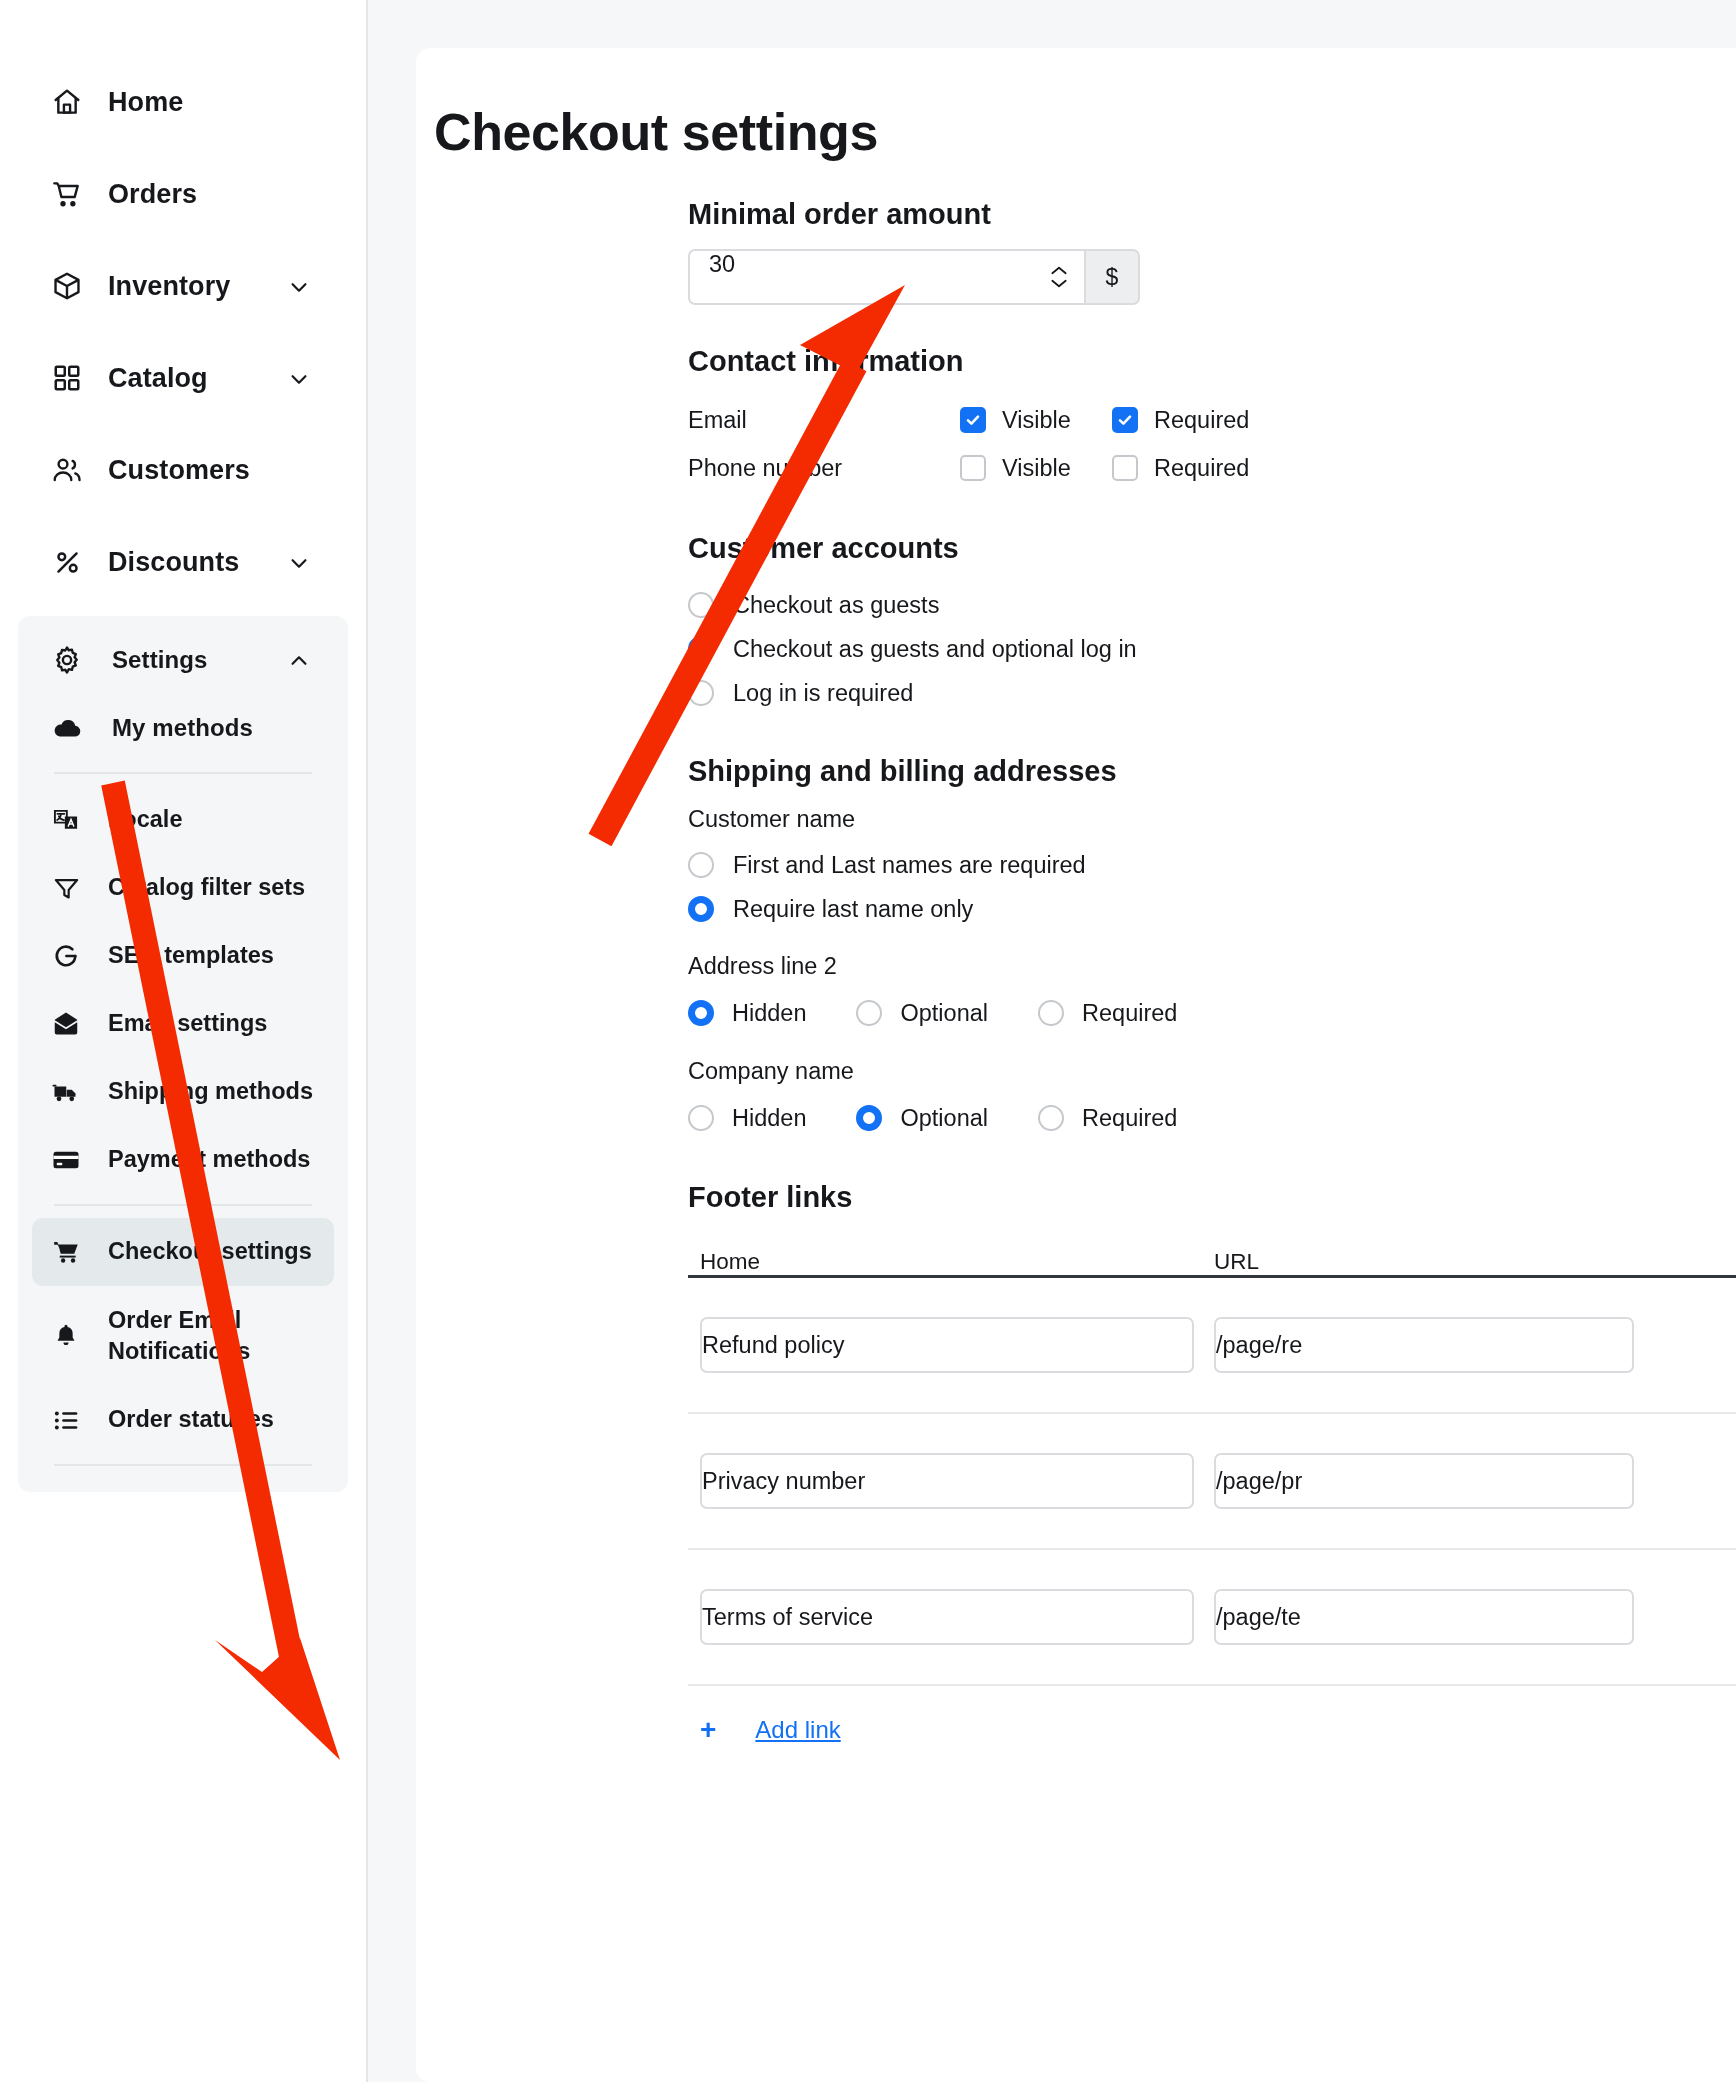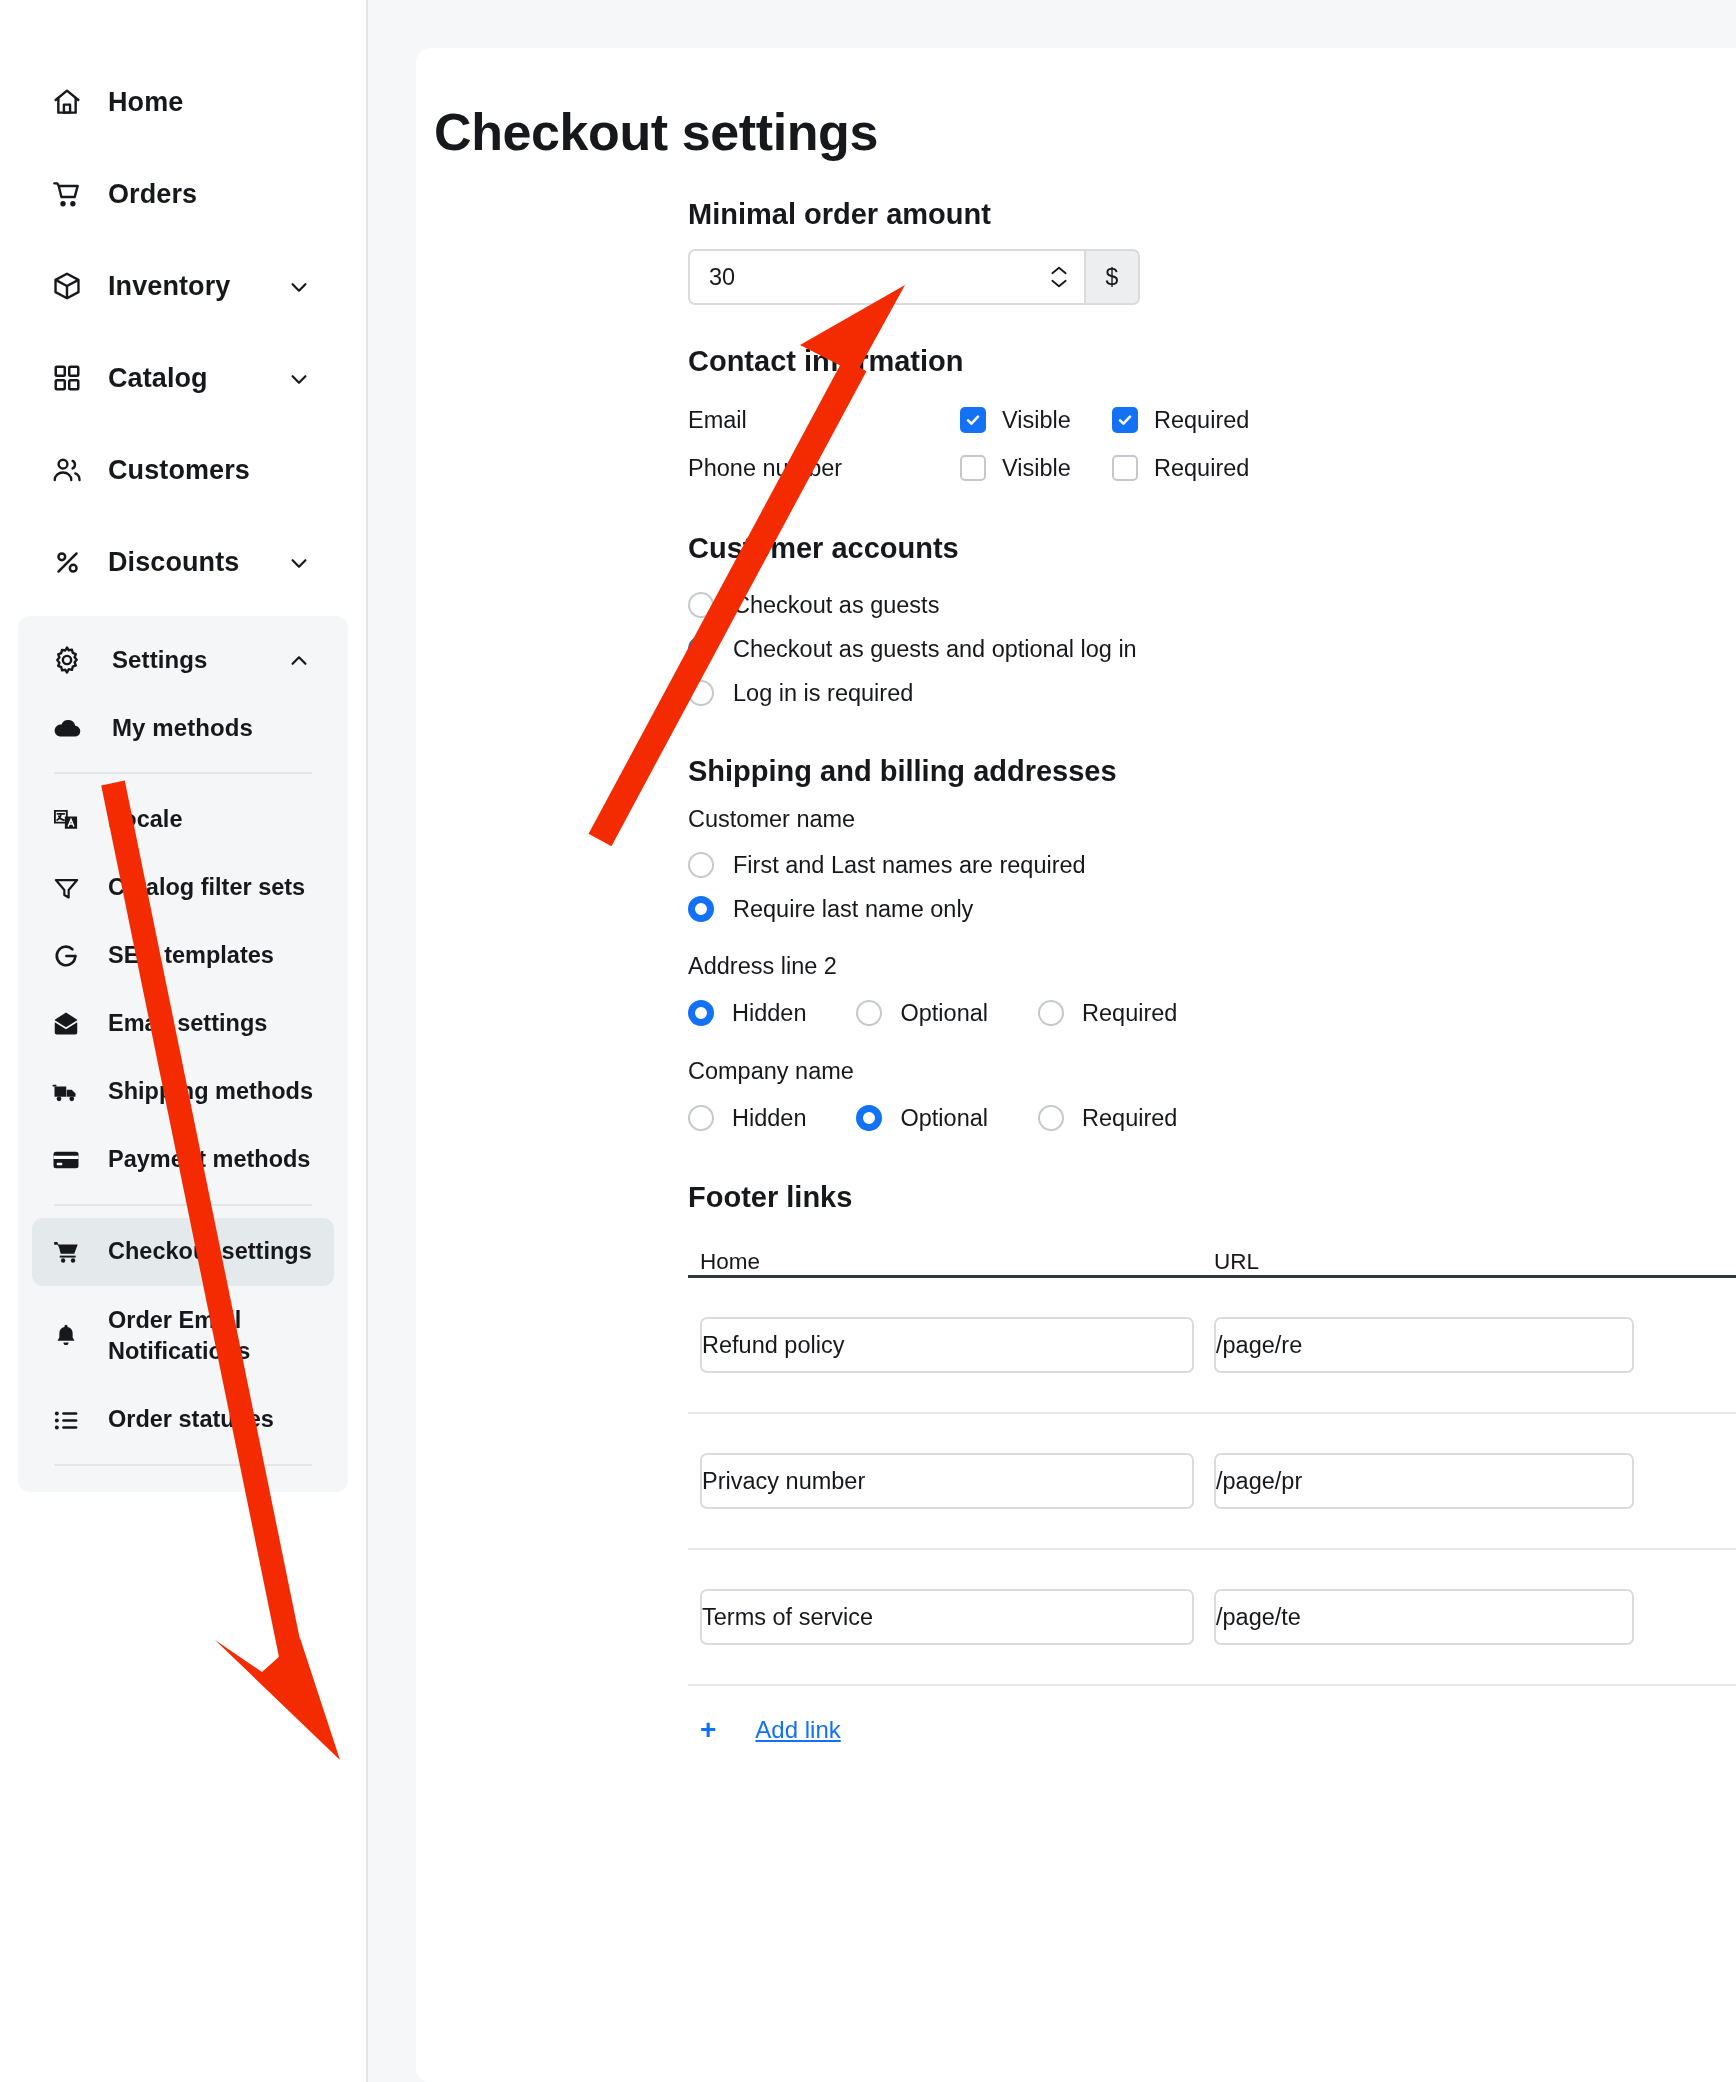--- a/index.html
+++ b/index.html
@@ -122,21 +122,21 @@
   }
   .h2.sp { margin-top: 40px; }
 
   
   .num-row { display: flex; align-items: stretch; width: 452px; height: 56px; }
   .num-field {
     flex: 1 1 auto;
     border: 2px solid #d9dbde;
     border-radius: 7px 0 0 7px;
     background: #fff;
-    display: flex; align-items: center;
+    display: flex; 
     padding-left: 19px;
     position: relative;
   }
   .num-field .val { font-size: 23.5px; color: #16181c; }
   .spin {
     position: absolute; right: 16px; top: 50%; transform: translateY(-50%);
     display: flex; flex-direction: column; gap: 3px;
     color: #16181c;
   }
   .suffix {

